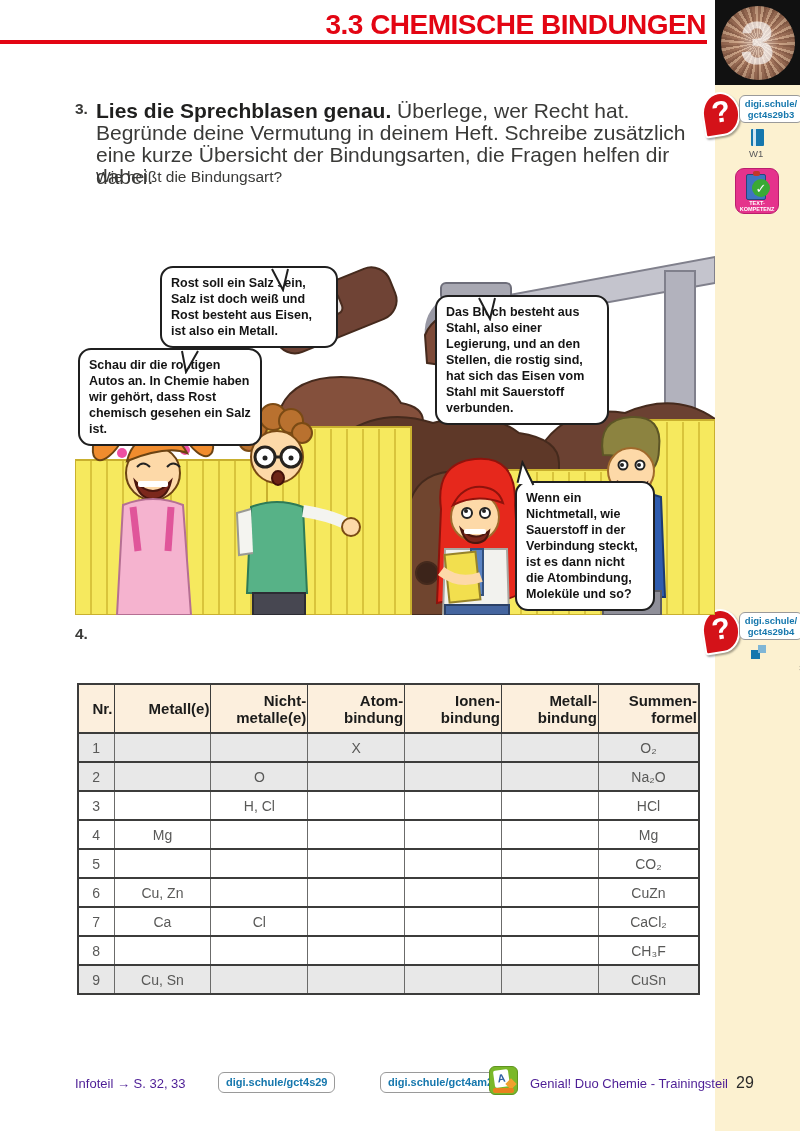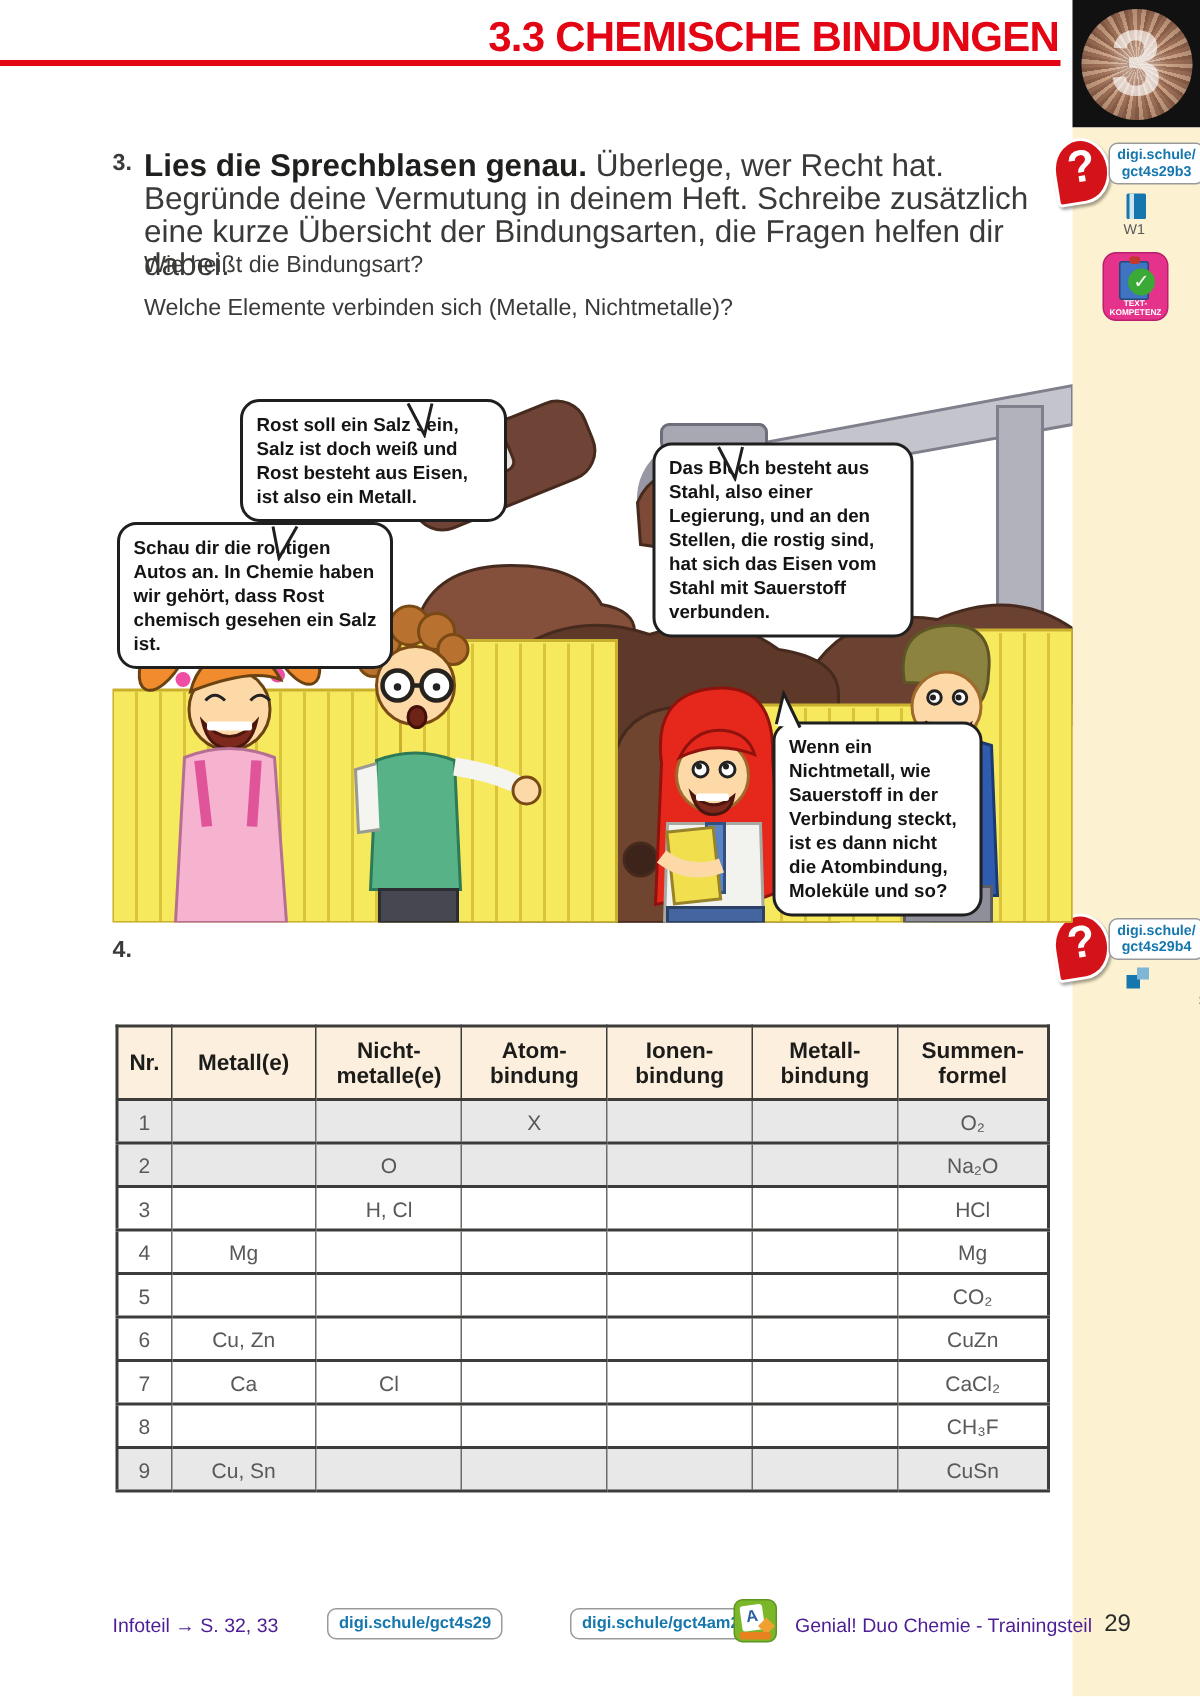--- a/index.html
+++ b/index.html
@@ -58,21 +58,21 @@
   .bubble{position:absolute;background:#fff;border:2px solid #1f1f1f;border-radius:13px;
     padding:7px 9px;font-size:12.5px;line-height:16px;font-weight:bold;color:#141414;z-index:5;}
   .tail{position:absolute;width:20px;height:24px;z-index:6;}
 
   
   #task4-title{position:absolute;left:96px;top:625px;font-size:15.5px;font-weight:bold;color:#1f1f1e;}
   #task4-sub{position:absolute;left:96px;top:652px;font-size:15.5px;color:#3a3a38;}
   #bind-table{position:absolute;left:77px;top:683px;width:623px;border-collapse:collapse;table-layout:fixed;
     font-family:"Liberation Sans","DejaVu Sans",sans-serif;}
   #bind-table th{background:#fcefdd;font-size:15px;font-weight:bold;color:#1c1c1b;height:45px;
-    border:1px solid #3c3c3b;border-bottom:2px solid #3c3c3b;text-align:center;vertical-align:middle;line-height:17px;}
+    border:1px solid #3c3c3b;border-bottom:2px solid #3c3c3b;text-align:right;vertical-align:middle;line-height:17px;}
   #bind-table td{font-size:14px;color:#595958;height:25px;border-left:1px solid #6b6b6a;border-right:1px solid #6b6b6a;
     border-top:2px solid #3c3c3b;text-align:center;vertical-align:middle;background:#fff;}
   #bind-table tr.shaded td{background:#e8e8e8;}
   #bind-table{border:2px solid #3c3c3b;}
   #bind-table tr:last-child td{border-bottom:2px solid #3c3c3b;}
 
   
   .footer-text{position:absolute;font-size:13px;color:#4c1d95;}
   #app-icon{position:absolute;left:489px;top:1066px;width:27px;height:27px;border-radius:6px;
     background:#7ab829;border:1px solid #5f9420;overflow:hidden;}
@@ -121,21 +121,20 @@
 gct4s29b4</div>
   <span class="stair-icon" style="left:751px;top:645px;">
     <span class="s1"></span>
       <span class="s2"></span>
   </span>
   <div class="res-label" style="left:751px;top:662px;margin-left:48px;">S1</div>
 
   <span class="tasknum" style="left:75px;top:100px;">3.</span>
   <div id="task3-text"><b>Lies die Sprechblasen genau.</b><span> Überlege, wer Recht hat. Begründe deine Vermutung in deinem Heft. Schreibe zusätzlich eine kurze Übersicht der Bindungsarten, die Fragen helfen dir dabei.</span></div>
   <div class="question-line" style="top:168px;">Wie heißt die Bindungsart?</div>
-  <div class="question-line" style="top:197px;">Welche Elemente verbinden sich (Metalle, Nichtmetalle)?</div>
 
   <div id="comic">
     <svg width="640" height="360" viewBox="0 0 640 360">
 
       <g>
         <polygon points="402,46 640,2 640,28 406,70" fill="#c4c4cd" stroke="#80808c" stroke-width="2"></polygon>
         <rect x="590" y="16" width="30" height="200" fill="#b2b2bd" stroke="#80808c" stroke-width="2"></rect>
         <rect x="366" y="28" width="70" height="17" rx="5" fill="#a8a8b2" stroke="#6e6e7a" stroke-width="2"></rect>
         <path d="M374,44 C348,60 348,90 368,104" fill="none" stroke="#9898a4" stroke-width="8" stroke-linecap="round"></path>
         <path d="M400,46 C397,72 398,88 403,102" fill="none" stroke="#9898a4" stroke-width="8" stroke-linecap="round"></path>

